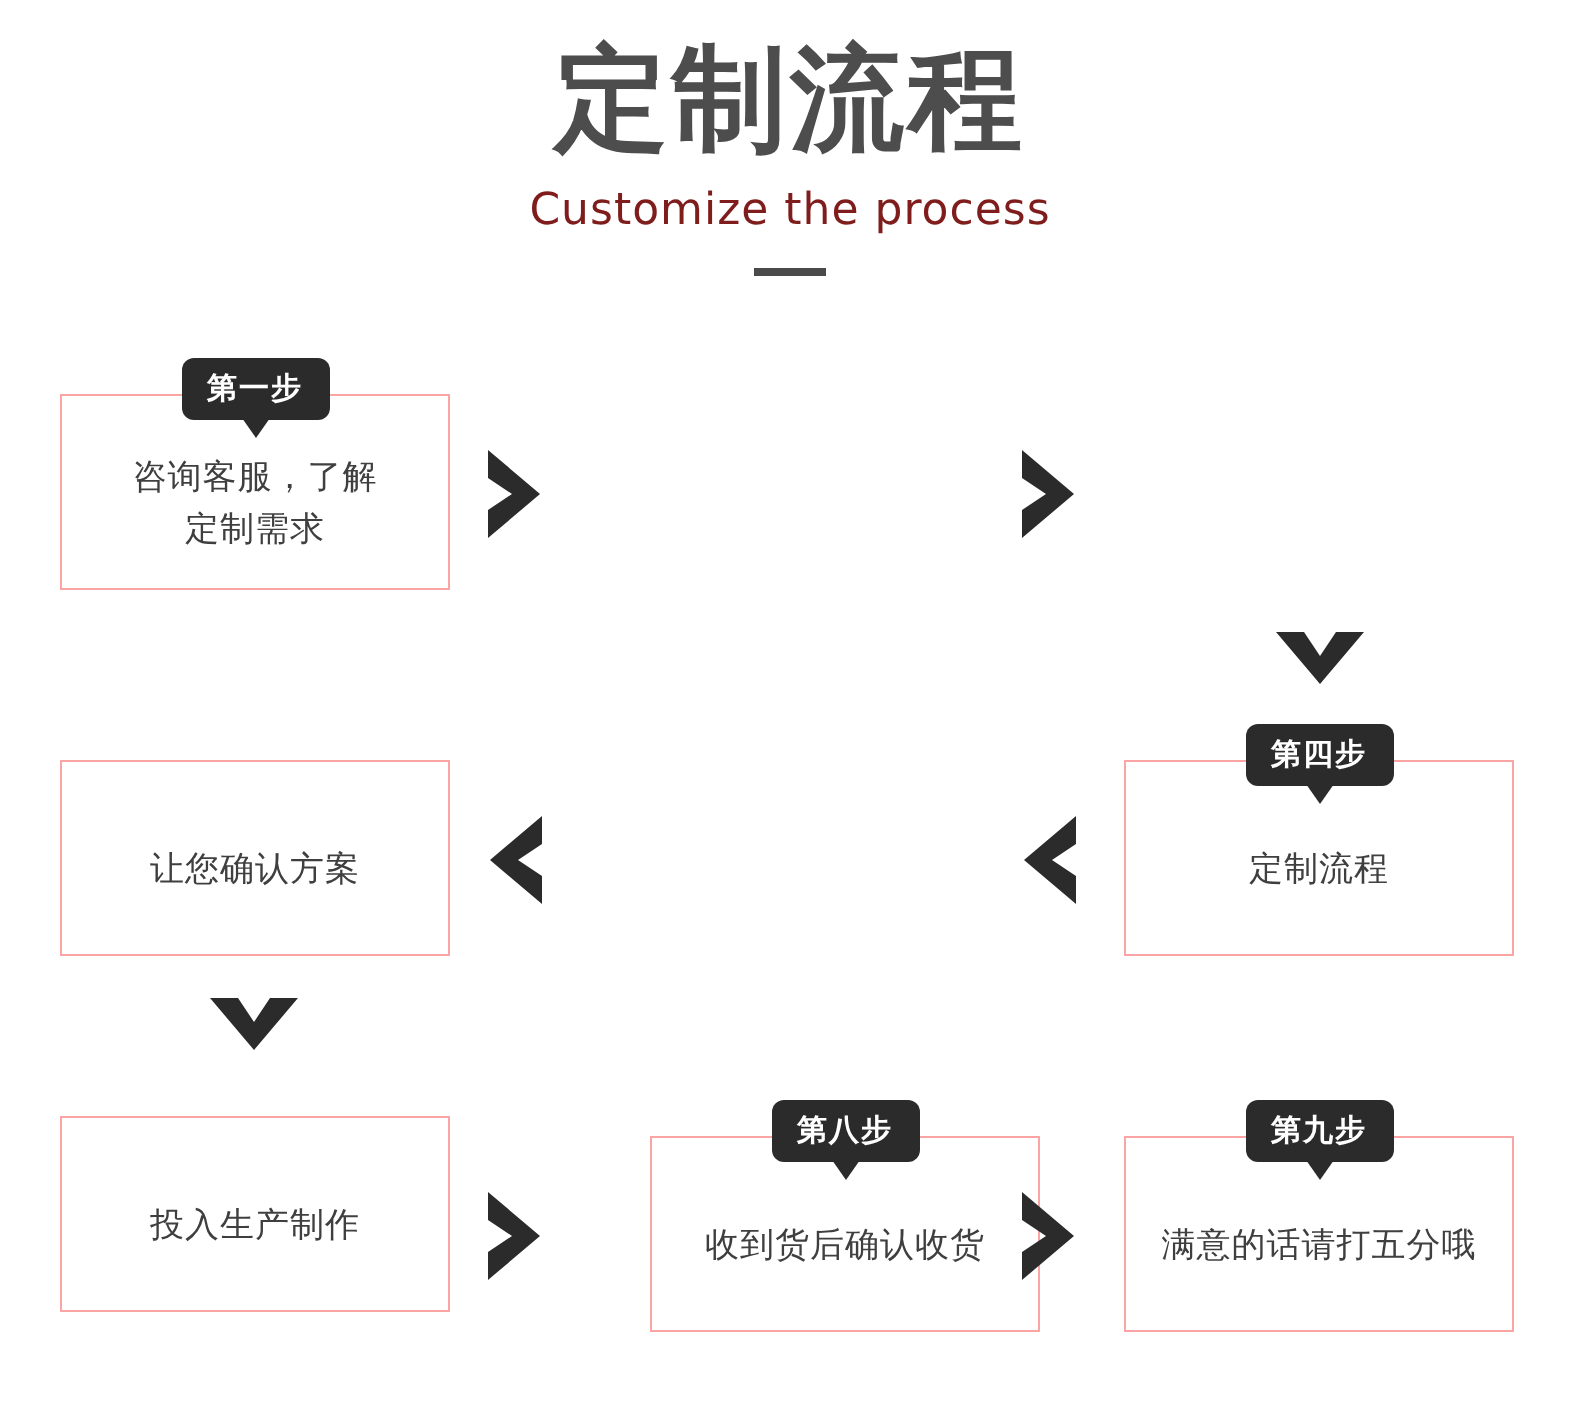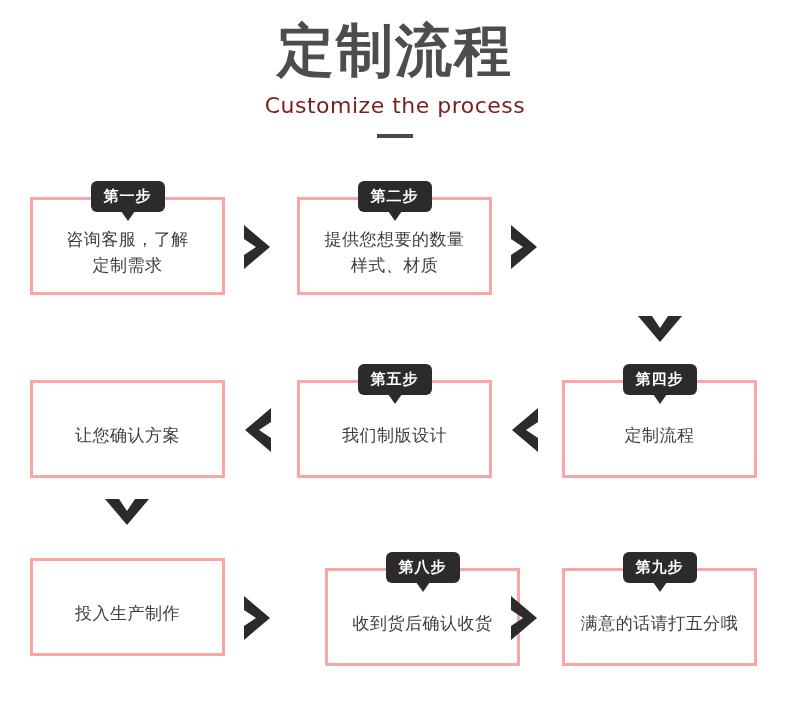--- a/index.html
+++ b/index.html
@@ -53,21 +53,21 @@
     left: 0;
     top: 0;
     width: 790px;
     height: 707px;
   }
 
   .step-box {
     position: absolute;
     width: 195px;
     height: 98px;
-    border: 3px solid #fca5a5;
+    border: 1px solid #fca5a5;
     background: #ffffff;
     box-sizing: border-box;
   }
   .step-body {
     position: absolute;
     left: 0;
     right: 0;
     top: 0;
     bottom: 0;
     display: flex;
@@ -138,41 +138,28 @@
 <div class="flow">
 
   <div class="step-box" style="left:30px; top:197px;">
     <div class="step-badge">第一步</div>
     <div class="step-body">
       <div class="step-line">咨询客服，了解</div>
       <div class="step-line">定制需求</div>
     </div>
   </div>
 
-  <div class="step-box" style="left:297px; top:197px;">
-    <div class="step-badge">第二步</div>
-    <div class="step-body">
-      <div class="step-line">提供您想要的数量</div>
-      <div class="step-line">样式、材质</div>
-    </div>
-  </div>
 
 
   <div class="step-box" style="left:30px; top:380px;">
     <div class="step-body">
       <div class="step-line">让您确认方案</div>
     </div>
   </div>
 
-  <div class="step-box" style="left:297px; top:380px;">
-    <div class="step-badge">第五步</div>
-    <div class="step-body">
-      <div class="step-line">我们制版设计</div>
-    </div>
-  </div>
 
   <div class="step-box" style="left:562px; top:380px;">
     <div class="step-badge">第四步</div>
     <div class="step-body">
       <div class="step-line">定制流程</div>
     </div>
   </div>
 
   <div class="step-box" style="left:30px; top:558px;">
     <div class="step-body">

